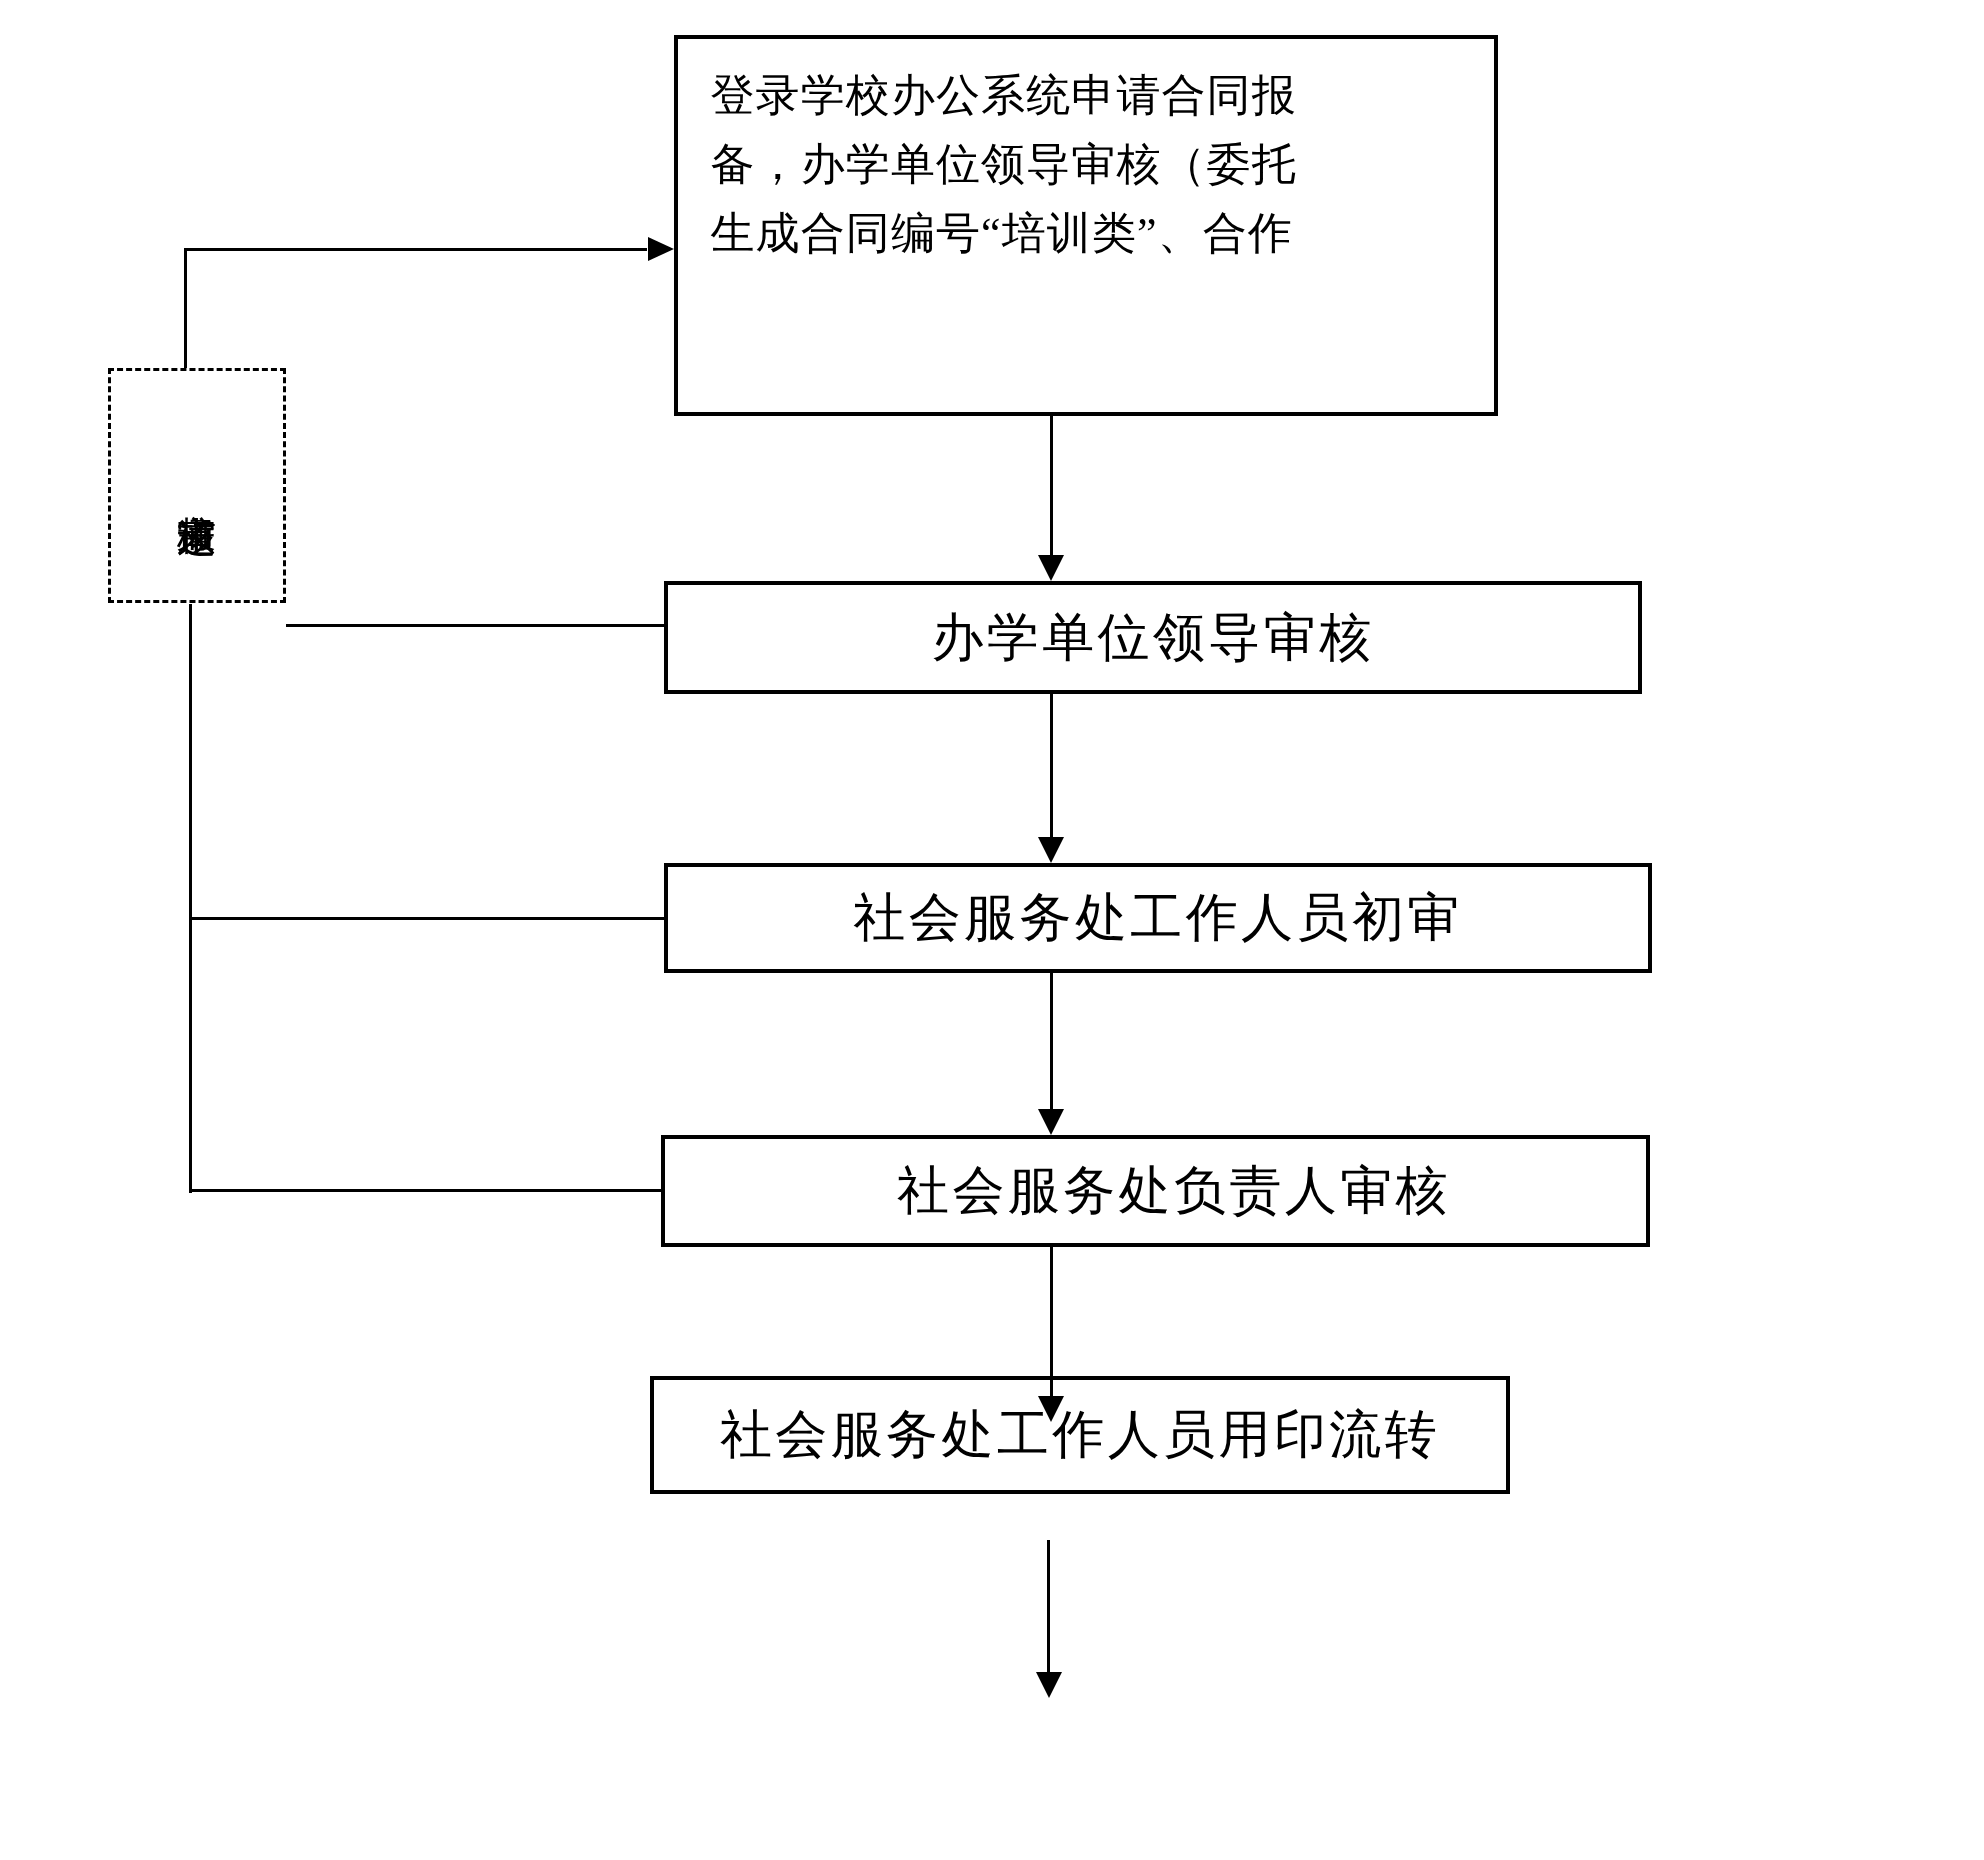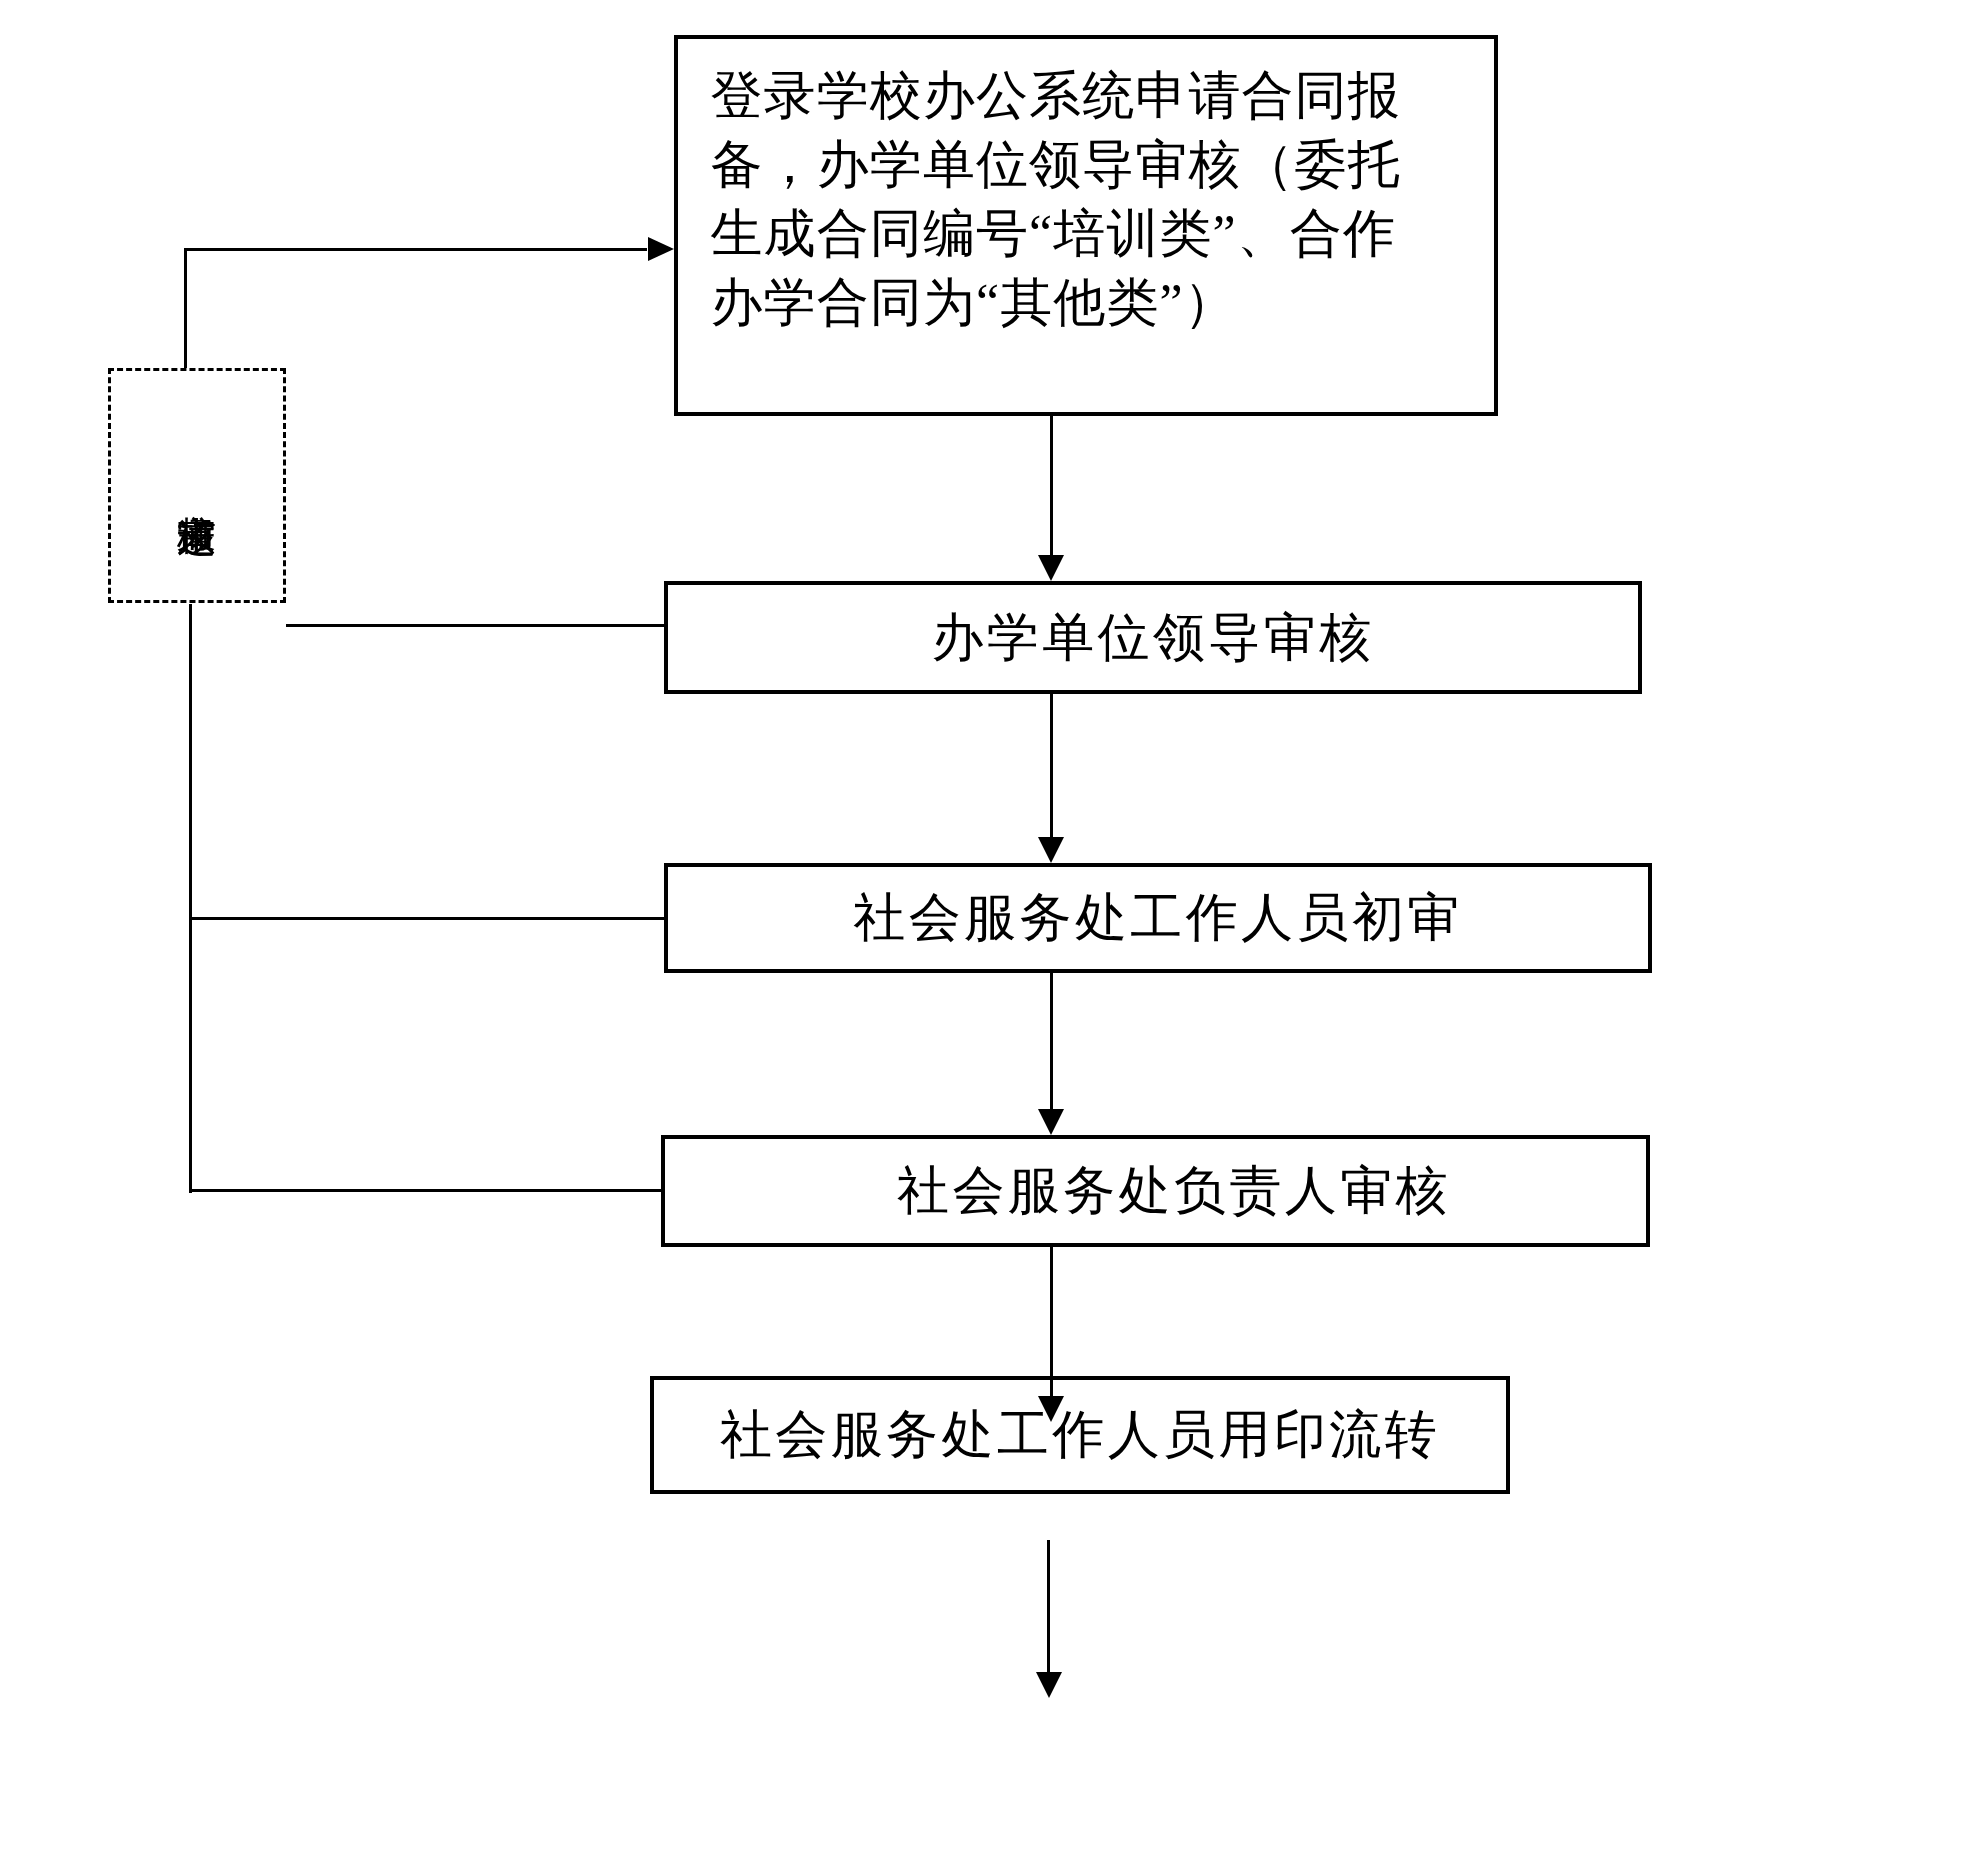--- a/index.html
+++ b/index.html
@@ -25,21 +25,21 @@
     display: flex;
     align-items: center;
     justify-content: center;
     text-align: left;
     font-size: 52px;
     letter-spacing: 3.4px;
   }
   #start-box {
     left: 674px; top: 35px; width: 824px; height: 381px;
     padding: 22.4px 22.4px 0 32.5px;
-    font-size: 52px;
+    font-size: 44px;
     line-height: 69px;
     letter-spacing: 1.1px;
     text-align: left;
   }
   #step2-box { left: 664px; top: 581px; width: 978px; height: 113px; }
   #step3-box { left: 664px; top: 863px; width: 988px; height: 110px; }
   #step4-box { left: 661px; top: 1135px; width: 989px; height: 112px; padding-left: 37px; }
   #step5-box { left: 650px; top: 1376px; width: 860px; height: 118px; }
   #end-box   { left: 667px; top: 1698px; width: 829px; height: 118px; }
   #reject-box {
@@ -81,21 +81,20 @@
 </style>
 </head>
 <body>
 
 <div id="canvas">
 
   <div class="box" id="start-box">
     <div>登录学校办公系统申请合同报</div>
     <div>备，办学单位领导审核（委托</div>
     <div>生成合同编号“培训类”、合作</div>
-    <div>办学合同为“其他类”）</div>
   </div>
 
   <div class="box centered" id="step2-box">
     <span>办学单位领导审核</span>
   </div>
 
   <div class="box centered" id="step3-box">
     <span>社会服务处工作人员初审</span>
   </div>
 

